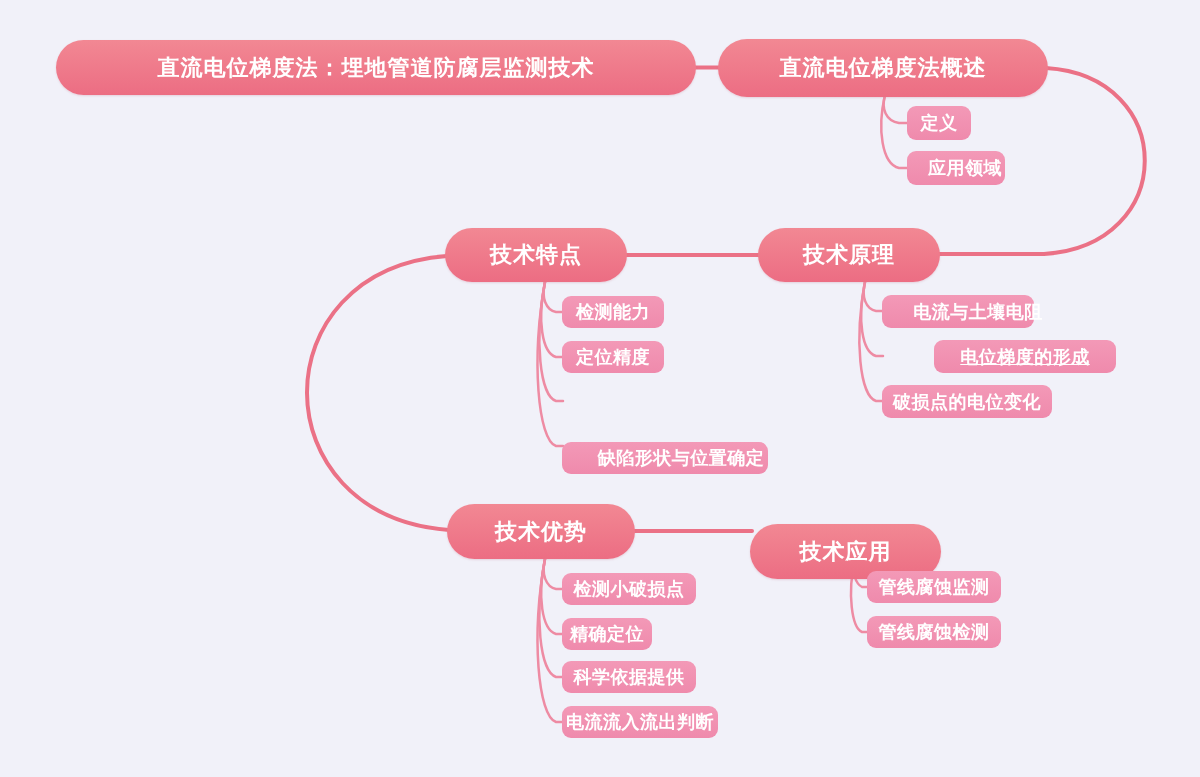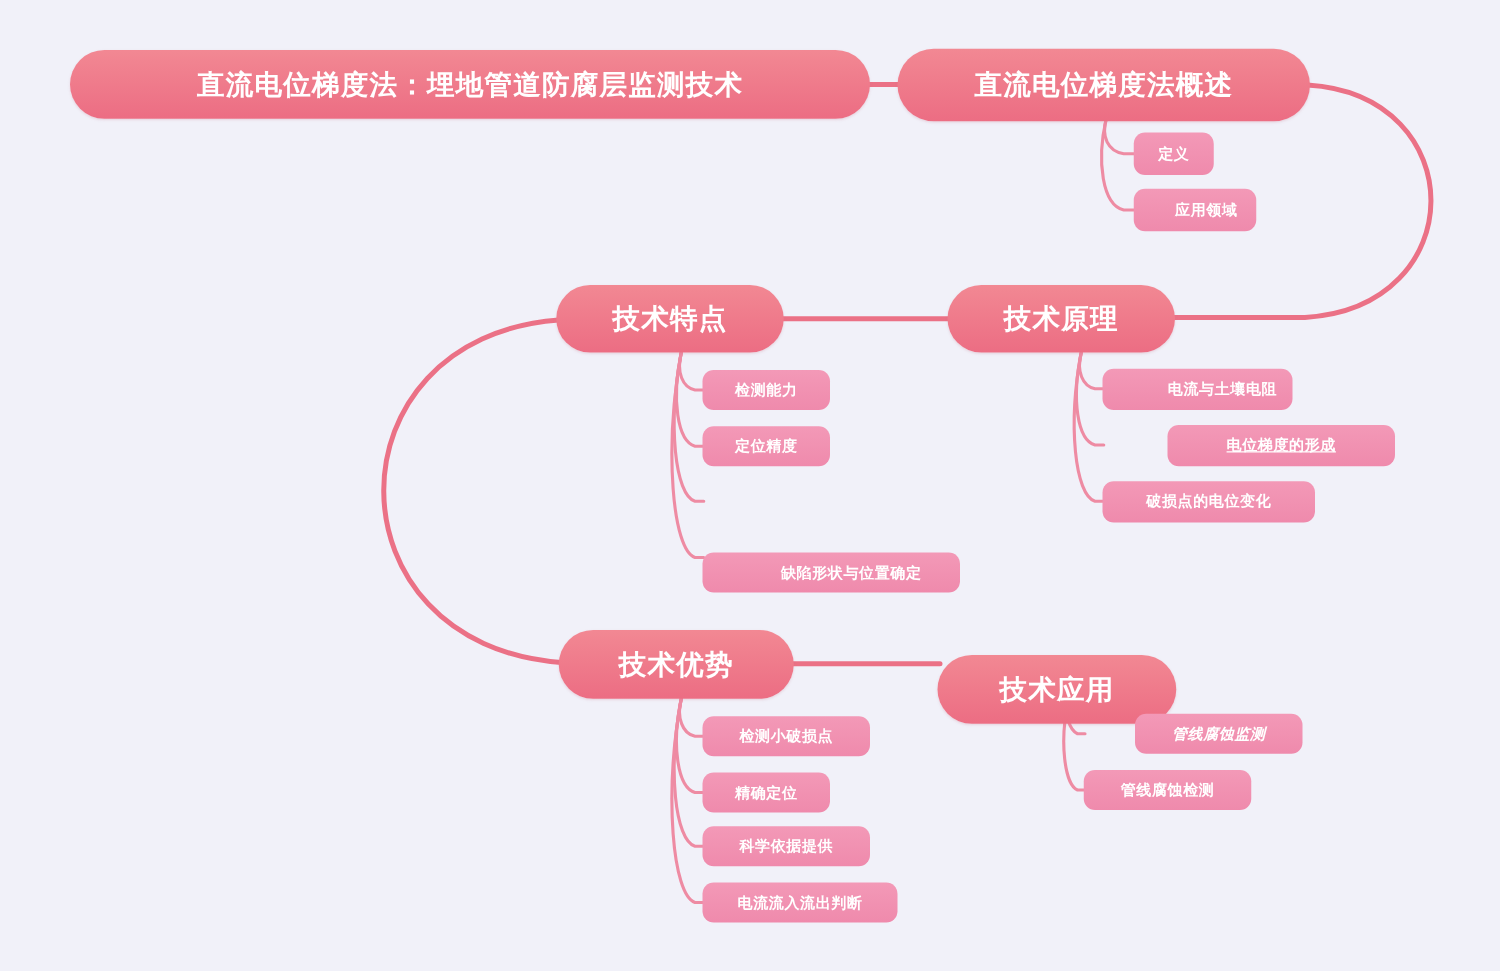--- a/index.html
+++ b/index.html
@@ -30,21 +30,21 @@
   .main {
     background:linear-gradient(180deg,#f28893 0%,#ec6d83 100%);
     border-radius:29px;
     font-size:22px;
     letter-spacing:1px;
     box-shadow:0 1px 2px rgba(200,120,140,0.25);
   }
   .leaf {
     background:linear-gradient(180deg,#f399b7 0%,#ef8aac 100%);
     border-radius:9px;
-    font-size:12px;
+    font-size:18px;
     letter-spacing:0.5px;
   }
 </style>
 </head>
 <body>
 
 <div id="canvas">
 
   <svg id="edges" width="1200" height="777" viewBox="0 0 1200 777">
 
@@ -86,21 +86,21 @@
   <div class="node leaf" style="left:934px;top:340px;width:182px;height:33px;text-decoration:underline;">电位梯度的形成</div>
   <div class="node leaf" style="left:882px;top:385px;width:170px;height:33px;">破损点的电位变化</div>
 
   <div class="node main" style="left:445px;top:228px;width:182px;height:54px;">技术特点</div>
   <div class="node leaf" style="left:562px;top:296px;width:102px;height:32px;">检测能力</div>
   <div class="node leaf" style="left:562px;top:341px;width:102px;height:32px;">定位精度</div>
   <div class="node leaf" style="left:562px;top:442px;width:206px;height:32px;padding-left:32px;">缺陷形状与位置确定</div>
 
   <div class="node main" style="left:447px;top:504px;width:188px;height:55px;">技术优势</div>
   <div class="node leaf" style="left:562px;top:573px;width:134px;height:32px;">检测小破损点</div>
-  <div class="node leaf" style="left:562px;top:618px;width:102px;height:32px;">精确定位</div>
+  <div class="node leaf" style="left:562px;top:618px;width:90px;height:32px;">精确定位</div>
   <div class="node leaf" style="left:562px;top:661px;width:134px;height:32px;">科学依据提供</div>
   <div class="node leaf" style="left:562px;top:706px;width:156px;height:32px;">电流流入流出判断</div>
 
   <div class="node main" style="left:750px;top:504px;width:191px;height:55px;margin-top:20px;">技术应用</div>
-  <div class="node leaf" style="left:908px;top:571px;width:134px;height:32px;font-style:italic;">管线腐蚀监测</div>
+  <div class="node leaf" style="left:867px;top:571px;width:134px;height:32px;">管线腐蚀监测</div>
   <div class="node leaf" style="left:867px;top:616px;width:134px;height:32px;">管线腐蚀检测</div>
 
 </div>
 
 </body></html>

